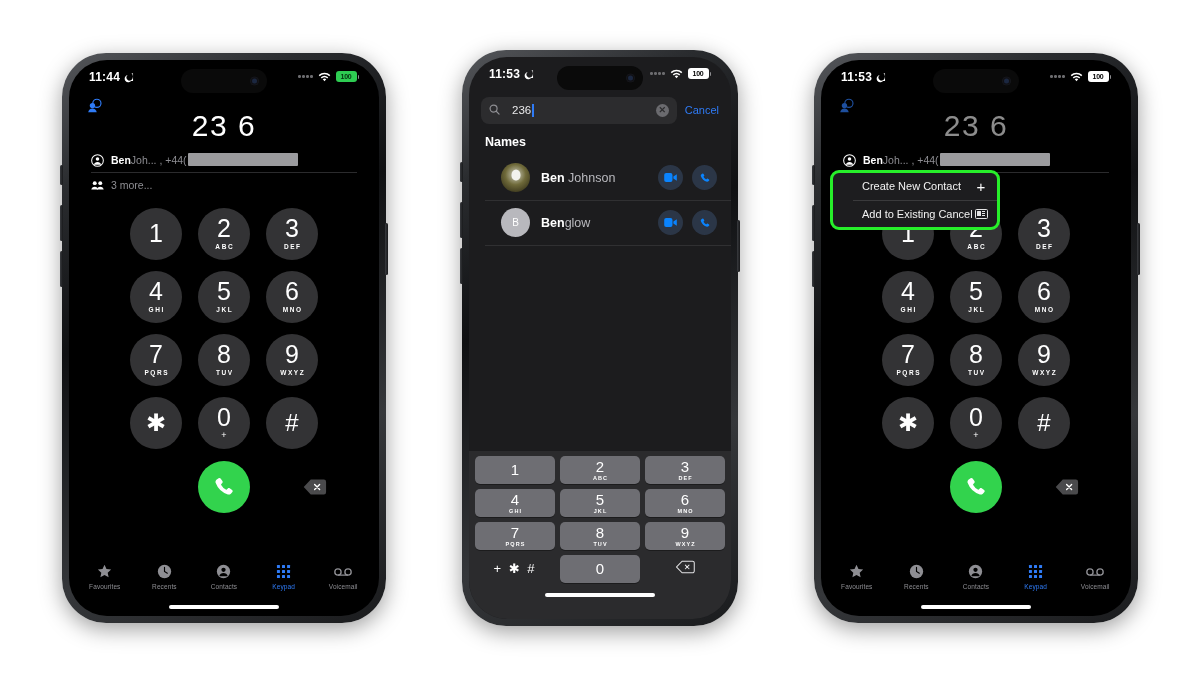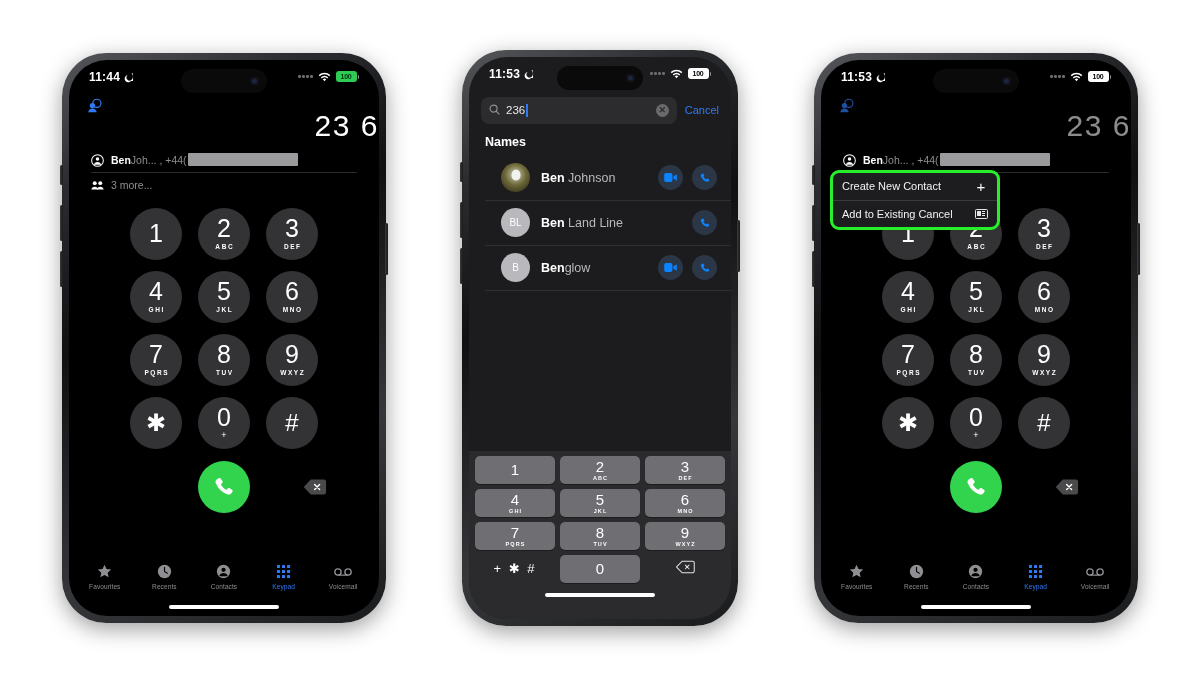--- a/index.html
+++ b/index.html
@@ -112,21 +112,21 @@
     background: #1b2740;
   }
 
   
   .dialer { flex: 1; display: flex; flex-direction: column; position: relative; }
   .add-contact-icon {
     position: absolute; left: 18px; top: 4px;
     width: 18px; height: 16px; z-index: 4;
   }
   .dialed-number {
-    text-align: right; color: #fff;
+    text-align: center; color: #fff;
     font-size: 30px; font-weight: 300; letter-spacing: 1.5px;
     margin-top: 14px; height: 36px; line-height: 36px;
   }
   .suggest {
     margin: 4px 22px 0 22px;
   }
   .suggest-row {
     display: flex; align-items: center; gap: 7px;
     height: 25px;
     border-bottom: 1px solid #2b2b2d;
@@ -200,21 +200,21 @@
   .tab .ti { height: 17px; display: flex; align-items: center; justify-content: center; }
   .home-indicator {
     width: 110px; height: 4px; border-radius: 3px;
     background: #fff; margin: 0 auto 7px auto;
   }
 
   
   .searchwrap { padding: 6px 12px 0 12px; display: flex; align-items: center; gap: 8px; }
   .searchfield {
     flex: 1; height: 27px; border-radius: 8px; background: #2c2c2e;
-    display: flex; align-items: center; padding: 0 8px; gap: 6px;
+    display: flex; align-items: center; padding: 0 8px; gap: 12px;
   }
   .searchfield .sv {
     flex: 1; font-size: 11.5px; color: #e8e8ea;
     display: flex; align-items: center;
   }
   .caret {
     display: inline-block; width: 1.5px; height: 13px; background: #2f7bf6;
     margin-left: 1px;
   }
   .clear-x {
@@ -290,20 +290,21 @@
 
   
   .ctx-highlight {
     position: absolute; left: 9px; top: 76px;
     width: 170px;
     border: 3px solid #27ef2a;
     border-radius: 9px;
     z-index: 20;
     overflow: hidden;
     background: #1d1d1f;
+    padding-left: 20px;
   }
   .ctx-item {
     display: flex; align-items: center; justify-content: space-between;
     padding: 0 9px;
     height: 27px;
     color: #f2f2f2; font-size: 11px;
     cursor: pointer;
   }
   .ctx-item + .ctx-item { border-top: 1px solid #3a3a3c; }
   .ctx-icon { width: 14px; height: 12px; display: flex; align-items: center; justify-content: center; }
@@ -605,34 +606,20 @@
                 </svg>
             </span>
             <span class="act-btn">
               <svg width="12" height="12" viewBox="0 0 24 24">
                   <path d="M6.6 3.3c.6-.5 1.5-.4 2 .3l1.8 2.4c.4.6.4 1.4-.1 1.9l-1 1c-.3.3-.3.7-.1 1a12 12 0 0 0 4.6 4.6c.3.2.8.2 1-.1l1-1c.5-.5 1.3-.5 1.9-.1l2.4 1.8c.7.5.8 1.4.3 2l-1.5 1.6c-.8.8-2 1.1-3 .8A19.6 19.6 0 0 1 3.6 7.8c-.3-1 0-2.2.8-3z" fill="#0a84ff"></path>
                 </svg>
             </span>
           </span>
         </div>
 
-        <div class="contact-row">
-          <span class="avatar initials">BL</span>
-          <span class="cname">
-            <b>Ben</b><span> Land Line</span>
-          </span>
-          <span class="act-btns">
-            <span class="act-btn empty"></span>
-            <span class="act-btn">
-              <svg width="12" height="12" viewBox="0 0 24 24">
-                  <path d="M6.6 3.3c.6-.5 1.5-.4 2 .3l1.8 2.4c.4.6.4 1.4-.1 1.9l-1 1c-.3.3-.3.7-.1 1a12 12 0 0 0 4.6 4.6c.3.2.8.2 1-.1l1-1c.5-.5 1.3-.5 1.9-.1l2.4 1.8c.7.5.8 1.4.3 2l-1.5 1.6c-.8.8-2 1.1-3 .8A19.6 19.6 0 0 1 3.6 7.8c-.3-1 0-2.2.8-3z" fill="#0a84ff"></path>
-                </svg>
-            </span>
-          </span>
-        </div>
 
 
         <div class="contact-row">
           <span class="avatar initials">B</span>
           <span class="cname">
             <b>Ben</b><span>glow</span>
           </span>
           <span class="act-btns">
             <span class="act-btn">
               <svg width="13" height="9" viewBox="0 0 14 10">

